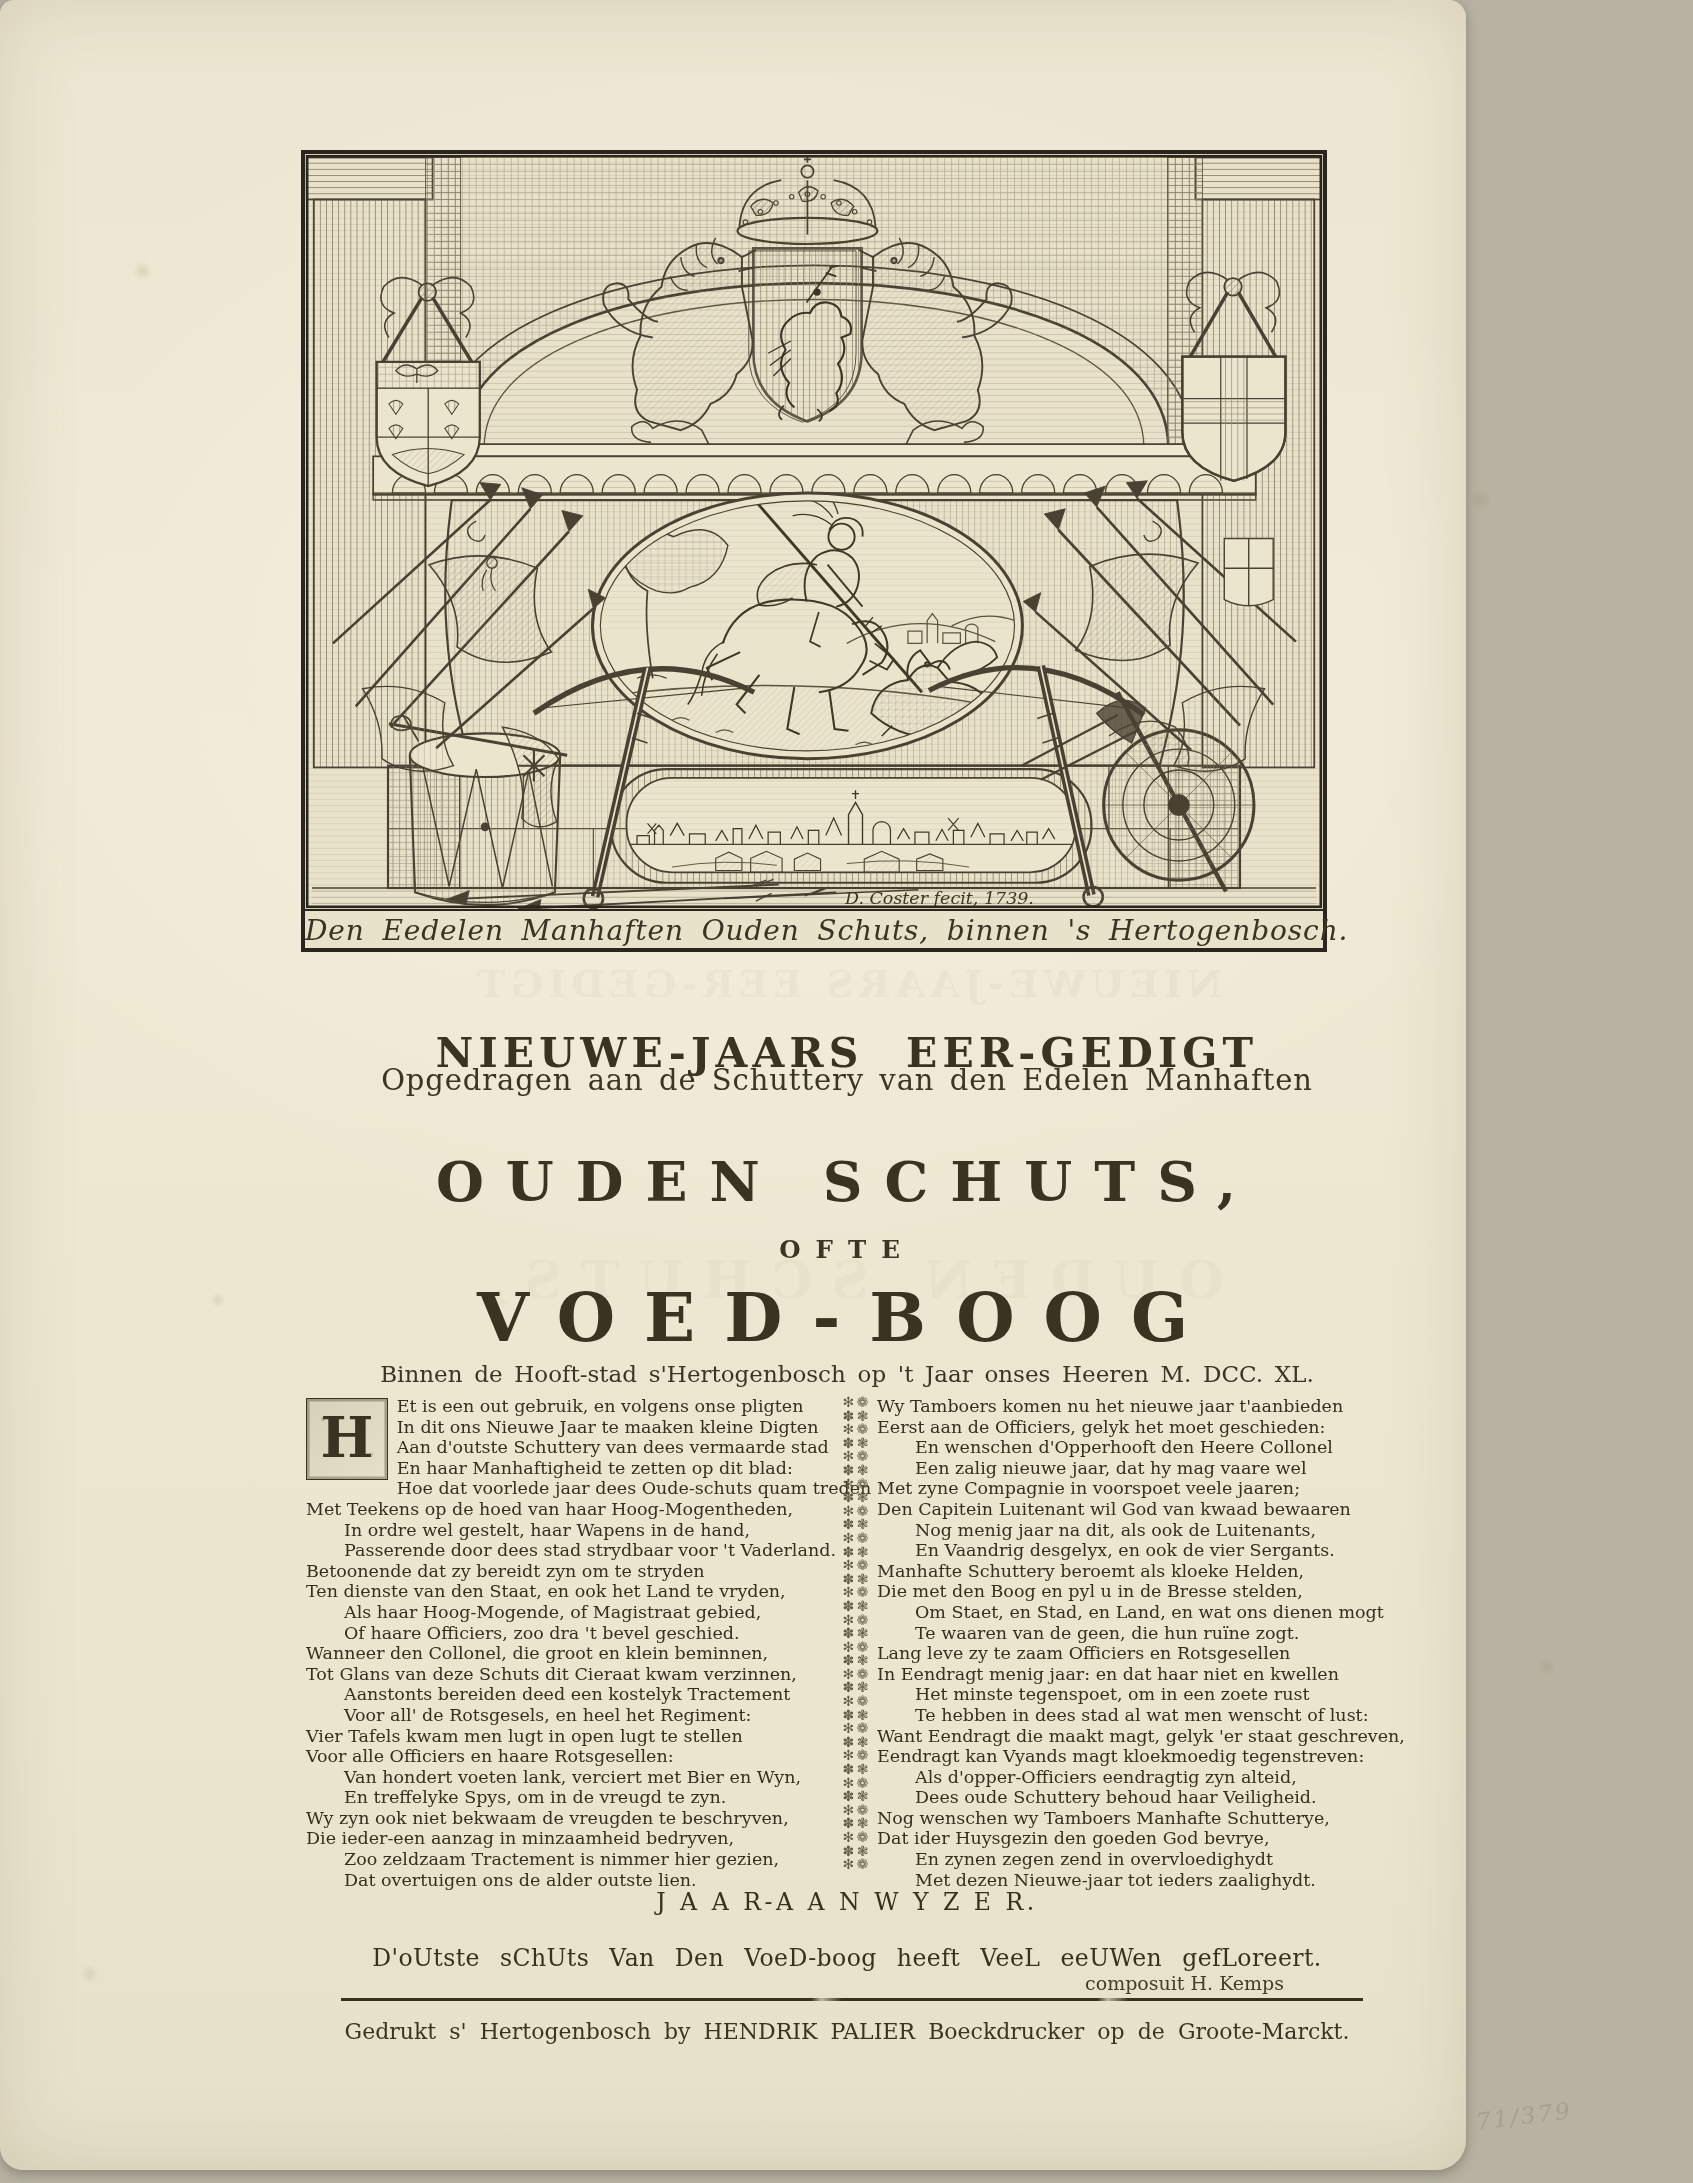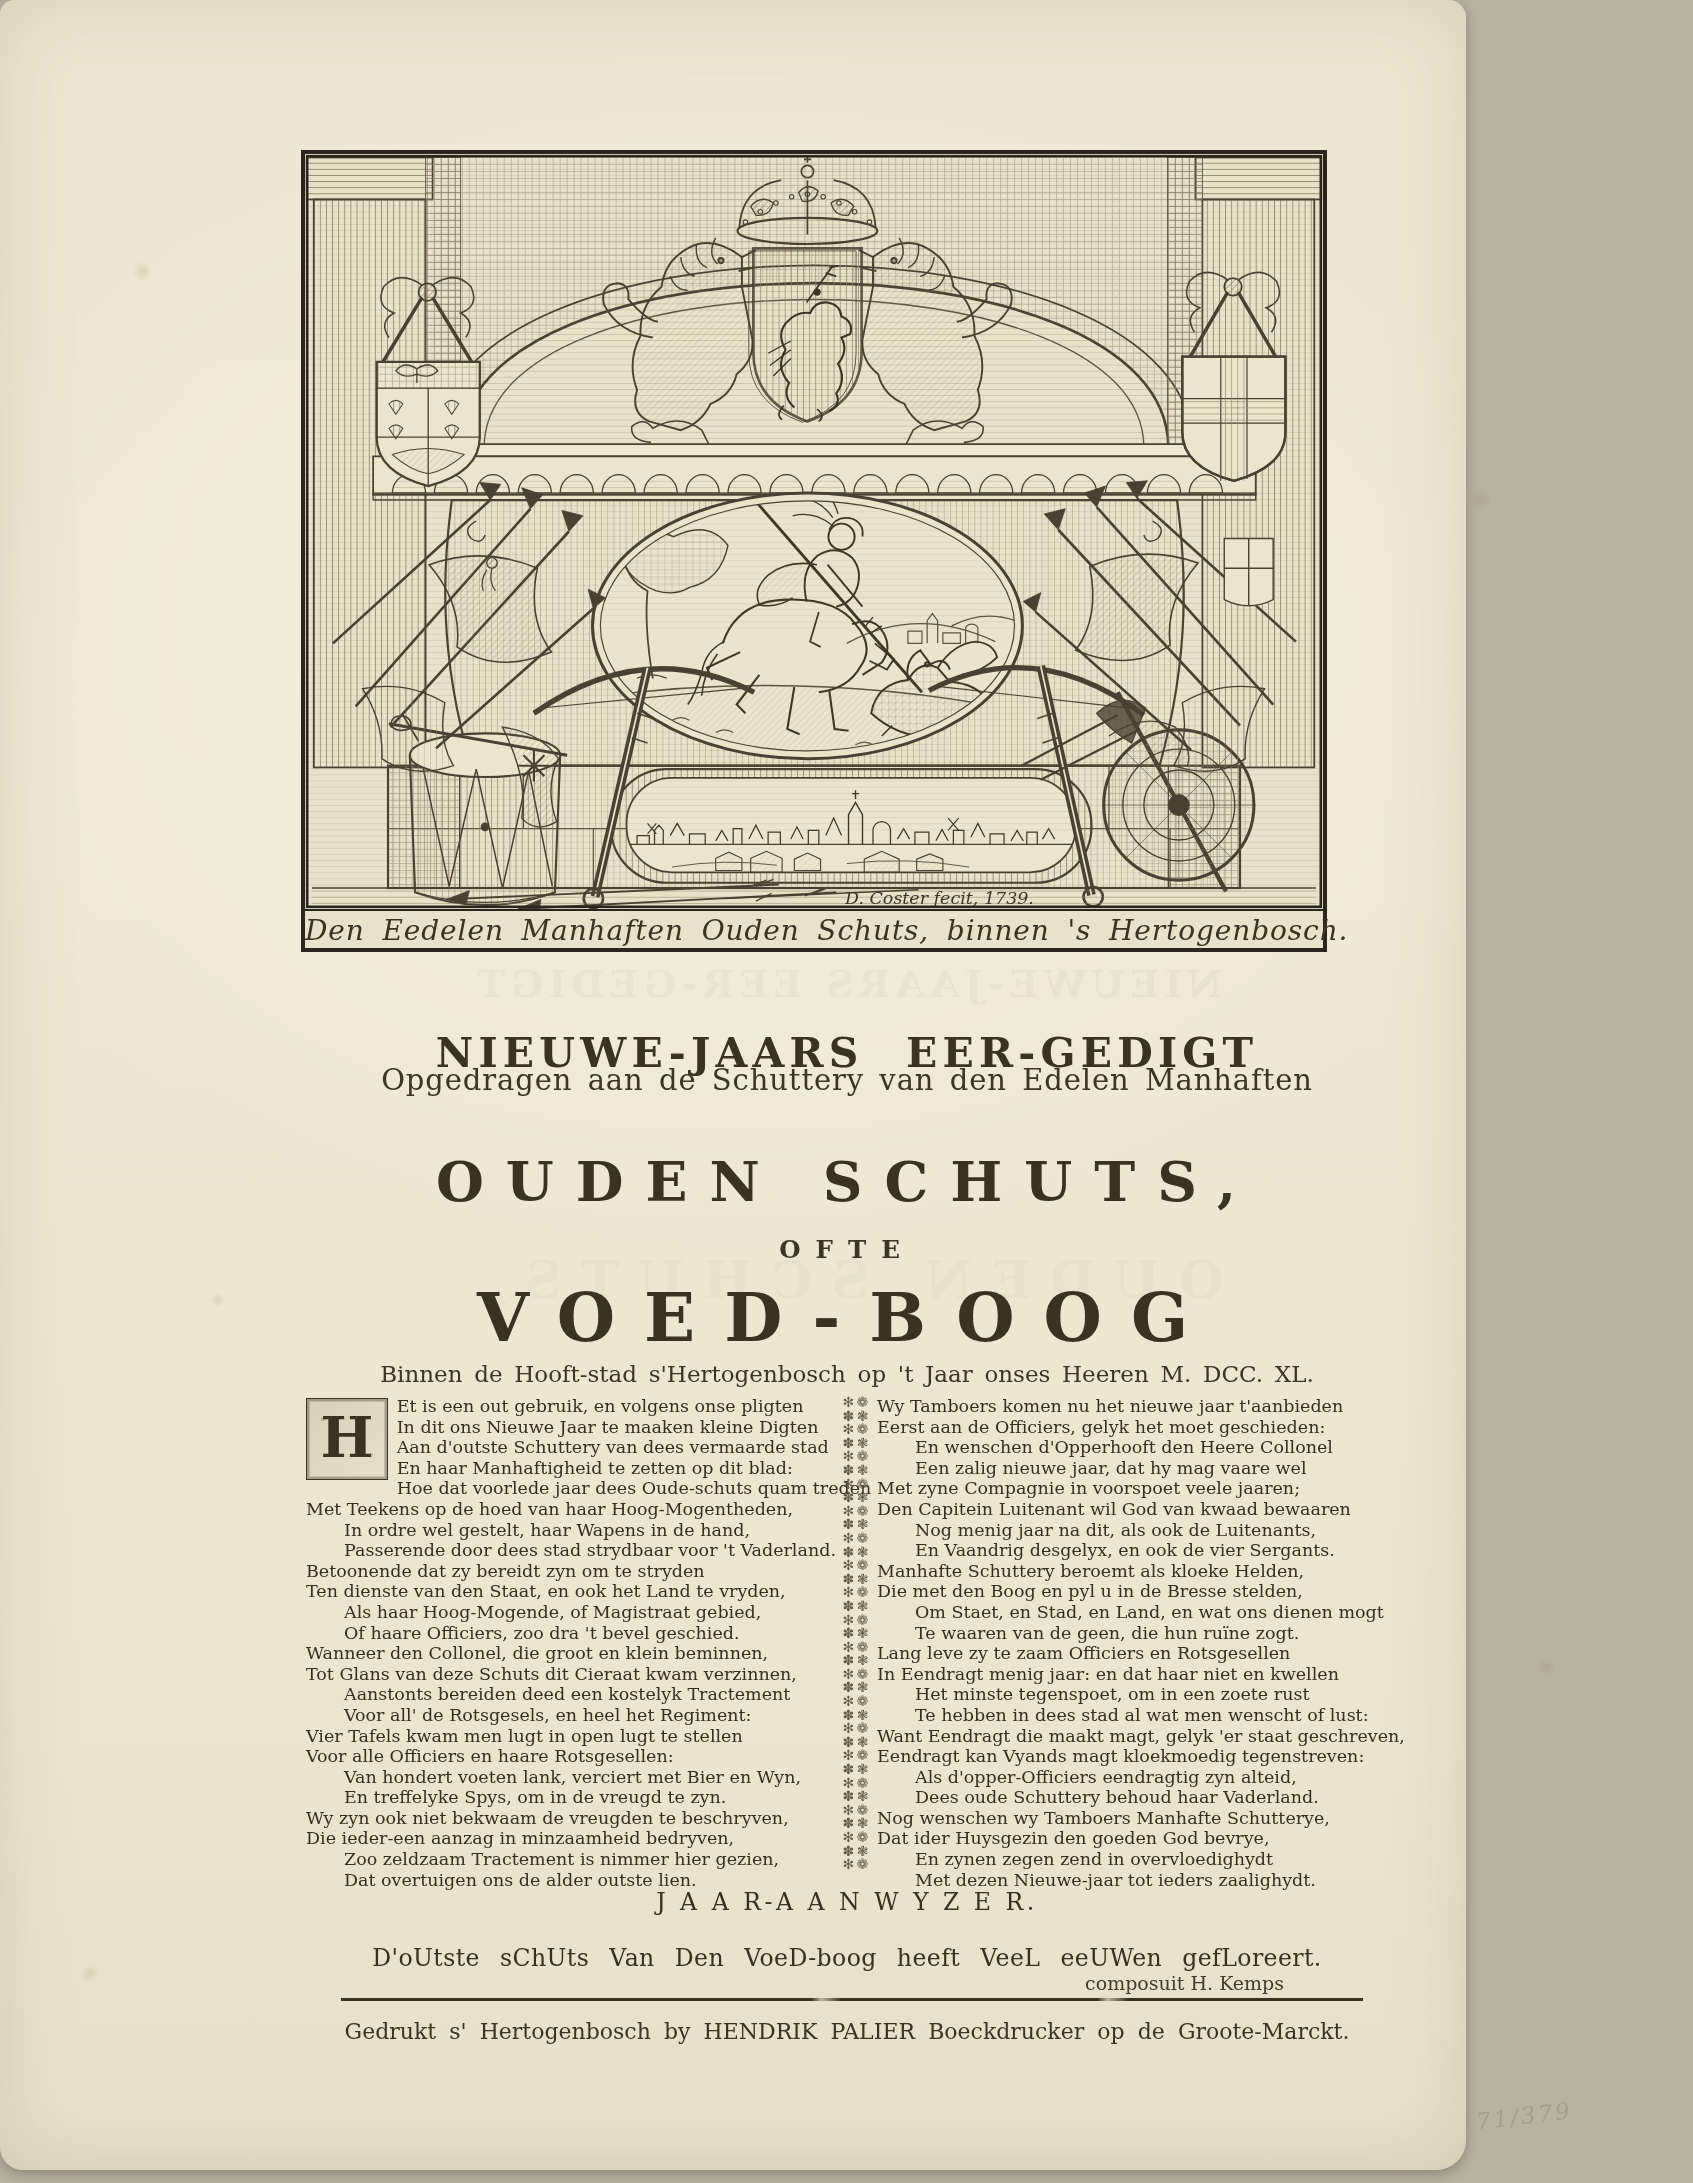--- a/index.html
+++ b/index.html
@@ -461,21 +461,21 @@
           <div class="poem-line">Die met den Boog en pyl u in de Bresse stelden,</div>
           <div class="poem-line ind">Om Staet, en Stad, en Land, en wat ons dienen mogt</div>
           <div class="poem-line ind">Te waaren van de geen, die hun ruïne zogt.</div>
           <div class="poem-line">Lang leve zy te zaam Officiers en Rotsgesellen</div>
           <div class="poem-line">In Eendragt menig jaar: en dat haar niet en kwellen</div>
           <div class="poem-line ind">Het minste tegenspoet, om in een zoete rust</div>
           <div class="poem-line ind">Te hebben in dees stad al wat men wenscht of lust:</div>
           <div class="poem-line">Want Eendragt die maakt magt, gelyk 'er staat geschreven,</div>
           <div class="poem-line">Eendragt kan Vyands magt kloekmoedig tegenstreven:</div>
           <div class="poem-line ind">Als d'opper-Officiers eendragtig zyn alteid,</div>
-          <div class="poem-line ind">Dees oude Schuttery behoud haar Vaderland.</div>
+          <div class="poem-line ind">Dees oude Schuttery behoud haar Veiligheid.</div>
           <div class="poem-line">Nog wenschen wy Tamboers Manhafte Schutterye,</div>
           <div class="poem-line">Dat ider Huysgezin den goeden God bevrye,</div>
           <div class="poem-line ind">En zynen zegen zend in overvloedighydt</div>
           <div class="poem-line ind">Met dezen Nieuwe-jaar tot ieders zaalighydt.</div>
         </div>
     </div>
   </div>
 
   <div class="t-center jaaraanwyzer">J A A R-A A N W Y Z E R.</div>
   <div class="t-center chronogram">D'oUtste sChUts Van Den VoeD-boog heeft VeeL eeUWen gefLoreert.</div>

